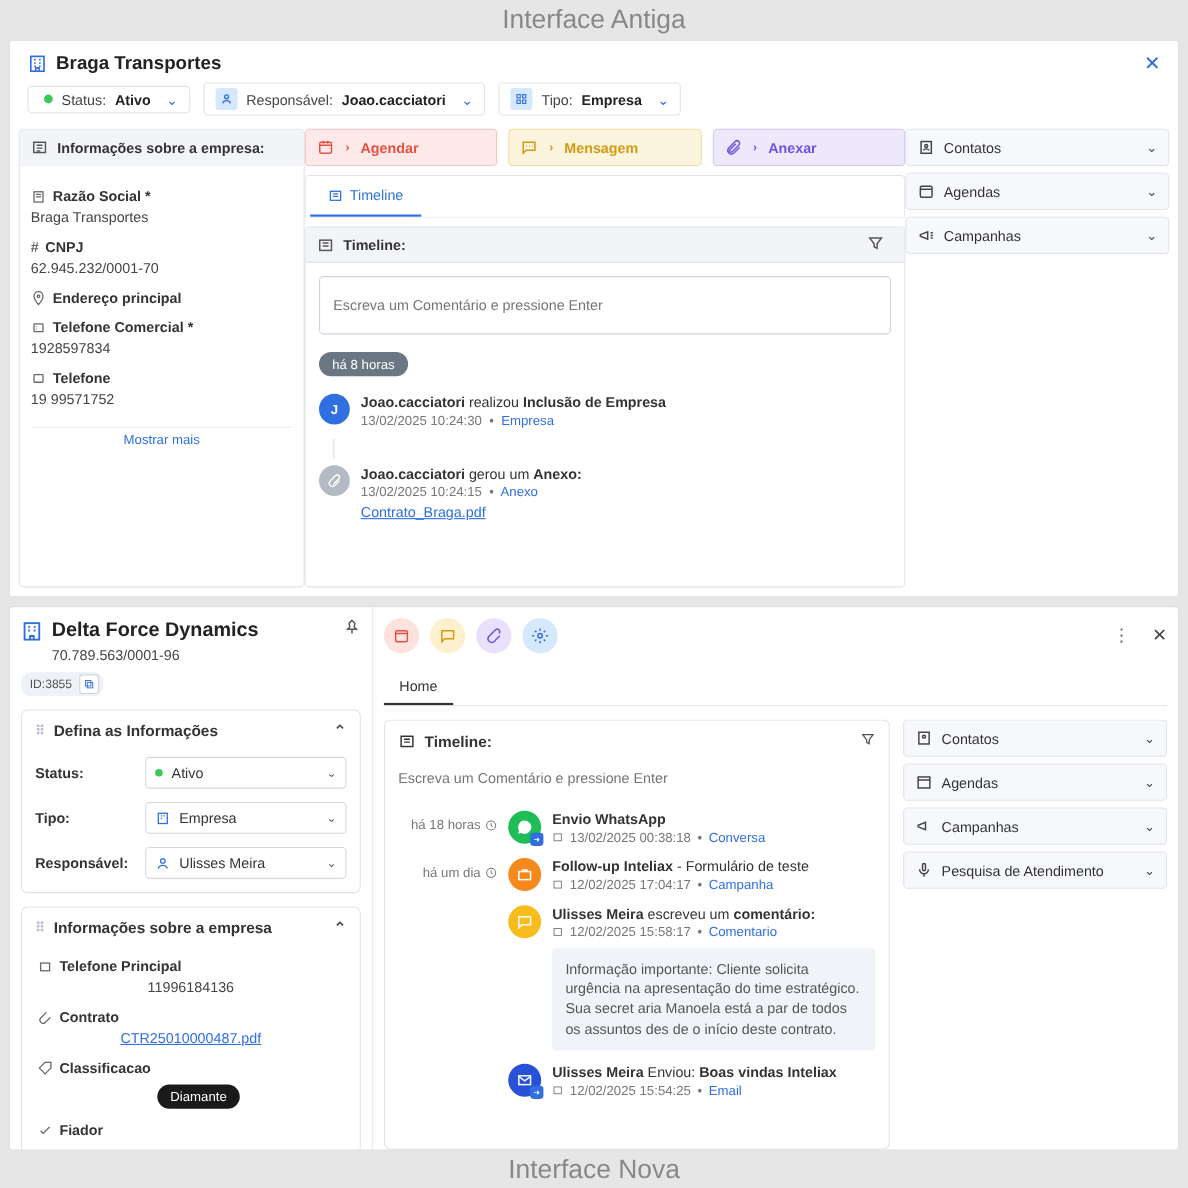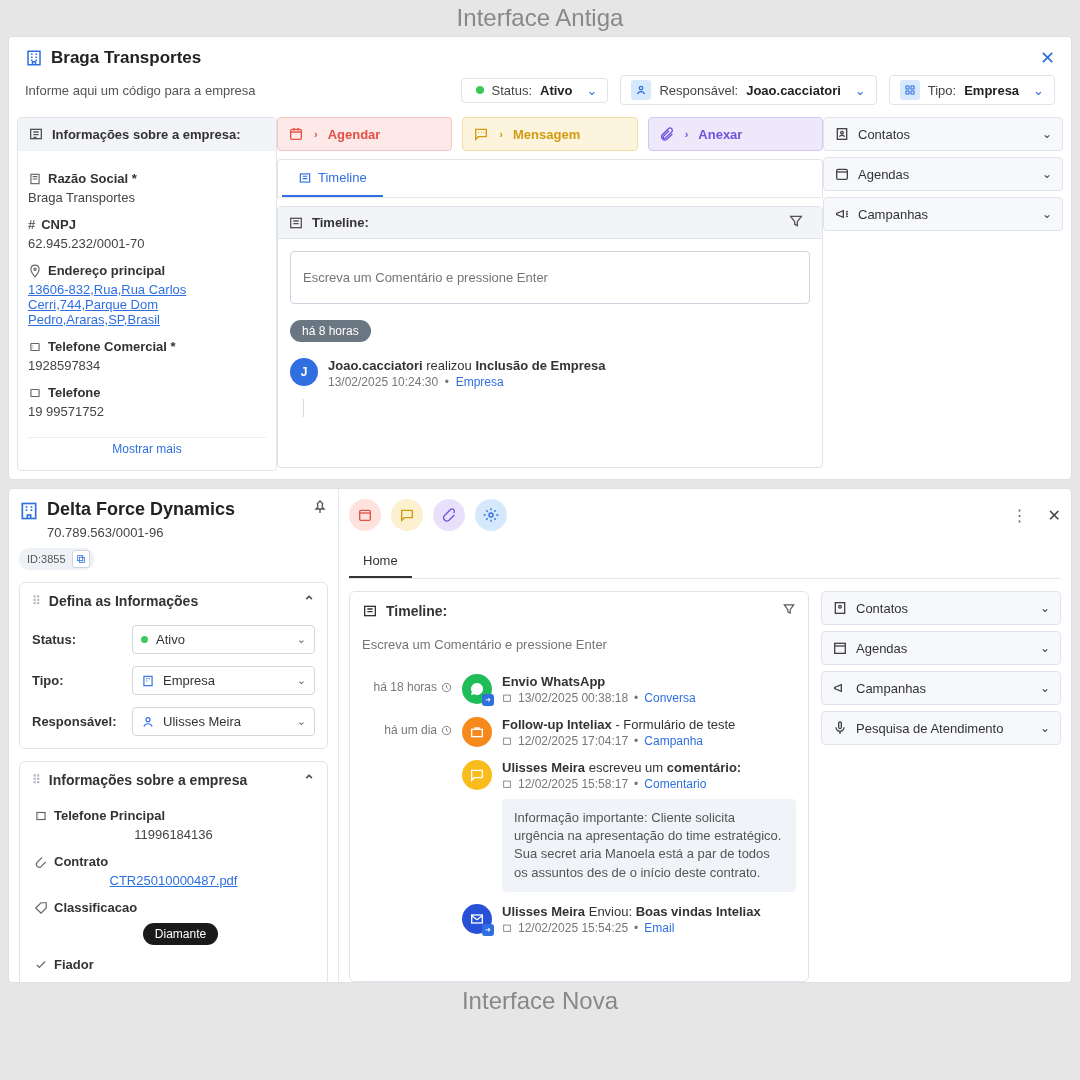--- a/index.html
+++ b/index.html
@@ -126,21 +126,20 @@
 <div class="old-ui">
   <div class="old-header">
     <svg class="bld-icon" viewBox="0 0 24 24" fill="none" stroke="currentColor" stroke-width="2">
         <rect x="4" y="3" width="16" height="18"></rect>
         <path d="M8 7h2M14 7h2M8 11h2M14 11h2M8 15h2M14 15h2M10 21v-4h4v4"></path>
       </svg>
     <h1>Braga Transportes</h1>
     <span class="close-x">✕</span>
   </div>
   <div class="old-sub">
-    <div class="code-hint">Informe aqui um código para a empresa</div>
     <div class="chip">
       <span class="status-dot"></span>
       <span>Status:</span>
       <strong>Ativo</strong>
       <span class="chev">⌄</span>
     </div>
     <div class="chip">
       <span class="box-icon" style="background:#d6e8fb;color:#2f6fe0;">
         <svg viewBox="0 0 24 24" width="12" height="12" fill="none" stroke="currentColor" stroke-width="2.5">
             <circle cx="12" cy="8" r="3.5"></circle>
@@ -190,21 +189,20 @@
             <span>CNPJ</span>
           </div>
         <div class="val">62.945.232/0001-70</div>
         <div class="fld">
             <svg viewBox="0 0 24 24" fill="none" stroke="currentColor" stroke-width="2">
               <path d="M12 2C8 2 5 5 5 9c0 5 7 13 7 13s7-8 7-13c0-4-3-7-7-7z"></path>
               <circle cx="12" cy="9" r="2"></circle>
             </svg>
             <span>Endereço principal</span>
           </div>
-        <div class="val link" style="max-width:200px;">13606-832,Rua,Rua Carlos Cerri,744,Parque Dom Pedro,Araras,SP,Brasil</div>
         <div class="fld">
             <svg viewBox="0 0 24 24" fill="none" stroke="currentColor" stroke-width="2">
               <rect x="5" y="6" width="14" height="12" rx="1"></rect>
               <path d="M8 10h1M8 14h1"></path>
             </svg>
             <span>Telefone Comercial *</span>
           </div>
         <div class="val">1928597834</div>
         <div class="fld">
             <svg viewBox="0 0 24 24" fill="none" stroke="currentColor" stroke-width="2">
@@ -270,20 +268,32 @@
         </div>
         <div class="age-pill">há 8 horas</div>
         <div class="tl-entry">
           <div class="tl-av" style="background:#2f6fe0;">J</div>
           <div class="tl-body">
             <span><b>Joao.cacciatori</b><span> realizou </span><b>Inclusão de Empresa</b></span>
             <div class="meta"><span>13/02/2025 10:24:30</span> &nbsp;•&nbsp; <span class="tag">Empresa</span></div>
           </div>
         </div>
         <div class="tl-vline"></div>
+        <div class="tl-entry">
+          <div class="tl-av" style="background:#b4bac4;">
+            <svg width="14" height="14" viewBox="0 0 24 24" fill="none" stroke="#fff" stroke-width="2">
+                <path d="M20 12l-8 8a5 5 0 01-7-7l9-9a3.5 3.5 0 015 5l-9 9"></path>
+              </svg>
+          </div>
+          <div class="tl-body">
+            <span><b>Joao.cacciatori</b><span> gerou um </span><b>Anexo:</b></span>
+            <div class="meta"><span>13/02/2025 10:24:15</span> &nbsp;•&nbsp; <span class="tag">Anexo</span></div>
+            <div class="link" style="margin-top:4px;">Contrato_Braga.pdf</div>
+          </div>
+        </div>
         <div style="height:50px;"></div>
       </div>
     </div>
 
     <div class="old-right">
       <div class="accordion">
         <svg class="lead" viewBox="0 0 24 24" fill="none" stroke="currentColor" stroke-width="2">
             <rect x="5" y="4" width="14" height="16"></rect>
             <circle cx="12" cy="10" r="2"></circle>
             <path d="M8 16c1-2 3-2 4-2s3 0 4 2"></path>

